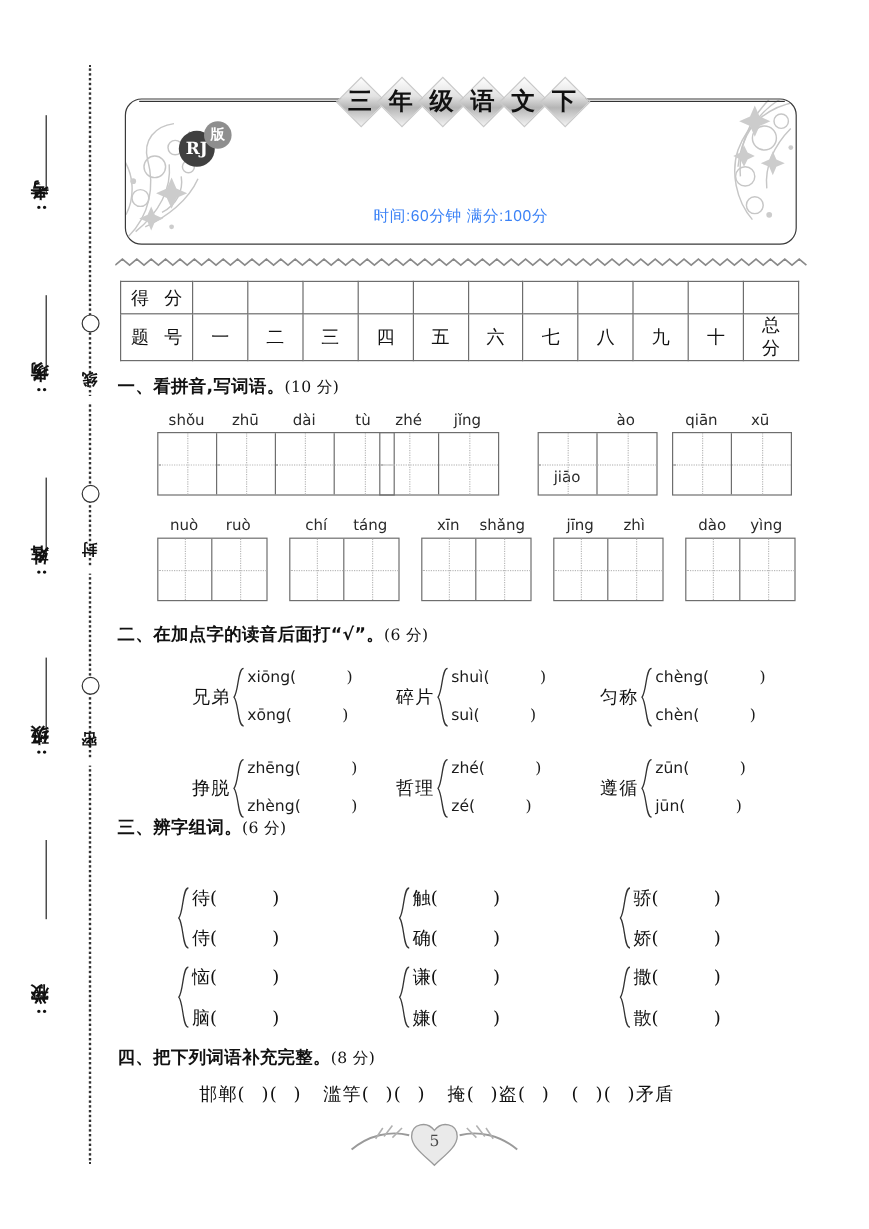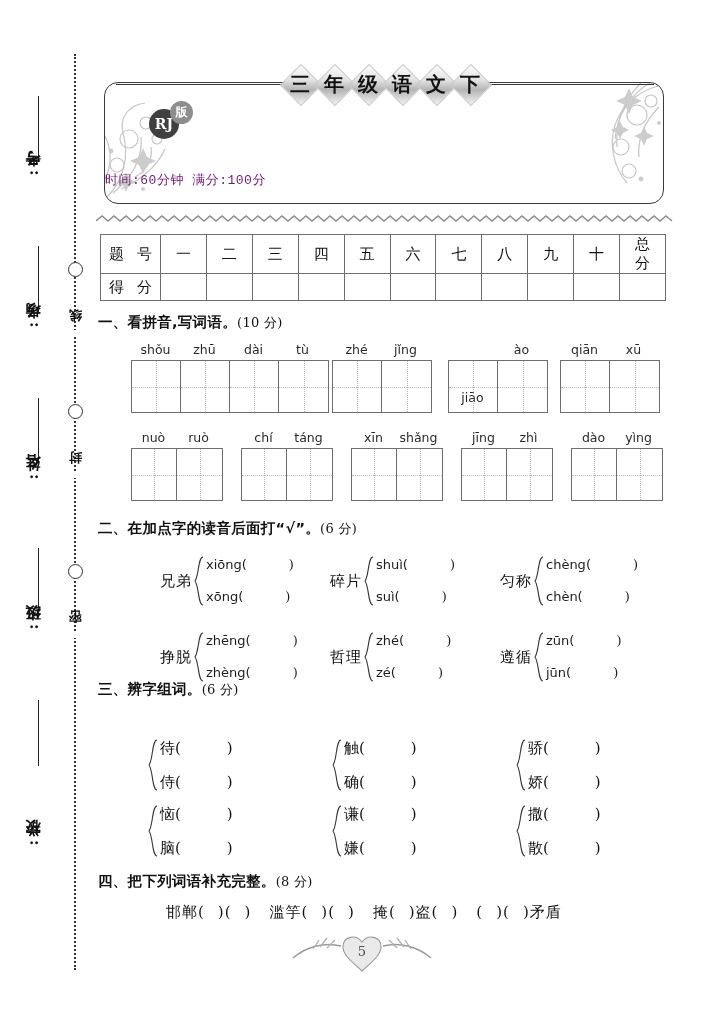--- a/index.html
+++ b/index.html
@@ -193,23 +193,24 @@
     font-family: "DejaVu Serif", "Liberation Serif", serif;
     font-size: 22px;
     font-weight: normal;
     color: #141414;
     letter-spacing: 2px;
   }
   .paper-sub {
     position: absolute;
     left: 0; right: 0;
     top: 88px;
-    font-family: Liberation Mono, monospace;
+    text-align: center;
+    font-family: Liberation Sans, sans-serif;
     font-size: 13px;
-    color: #701a75;
+    color: #3b82f6;
     letter-spacing: .5px;
   }
 
   
   .zigzag {
     position: absolute;
     left: 96px;
     top: 214px;
     width: 578px;
     height: 9px;
@@ -472,47 +473,47 @@
     </div>
   </div>
 
   <svg class="zigzag" viewBox="0 0 578 9" preserveAspectRatio="none">
     <path d="M0 7 L6 2 L12 7 L18 2 L24 7 L30 2 L36 7 L42 2 L48 7 L54 2 L60 7 L66 2 L72 7 L78 2 L84 7 L90 2 L96 7 L102 2 L108 7 L114 2 L120 7 L126 2 L132 7 L138 2 L144 7 L150 2 L156 7 L162 2 L168 7 L174 2 L180 7 L186 2 L192 7 L198 2 L204 7 L210 2 L216 7 L222 2 L228 7 L234 2 L240 7 L246 2 L252 7 L258 2 L264 7 L270 2 L276 7 L282 2 L288 7 L294 2 L300 7 L306 2 L312 7 L318 2 L324 7 L330 2 L336 7 L342 2 L348 7 L354 2 L360 7 L366 2 L372 7 L378 2 L384 7 L390 2 L396 7 L402 2 L408 7 L414 2 L420 7 L426 2 L432 7 L438 2 L444 7 L450 2 L456 7 L462 2 L468 7 L474 2 L480 7 L486 2 L492 7 L498 2 L504 7 L510 2 L516 7 L522 2 L528 7 L534 2 L540 7 L546 2 L552 7 L558 2 L564 7 L570 2 L576 7" fill="none" stroke="#8a8a8a" stroke-width="1.4"></path>
   </svg>
 
   <table class="score-table">
     <tbody>
         <tr>
+      <td class="hdr">得 分</td>
+      <td></td>
+      <td></td>
+      <td></td>
+      <td></td>
+      <td></td>
+      <td></td>
+      <td></td>
+      <td></td>
+      <td></td>
+      <td></td>
+      <td></td>
+    </tr>
+    <tr>
       <td class="hdr">题 号</td>
       <td>一</td>
       <td>二</td>
       <td>三</td>
       <td>四</td>
       <td>五</td>
       <td>六</td>
       <td>七</td>
       <td>八</td>
       <td>九</td>
       <td>十</td>
       <td>总 分</td>
     </tr>
-    <tr>
-      <td class="hdr">得 分</td>
-      <td></td>
-      <td></td>
-      <td></td>
-      <td></td>
-      <td></td>
-      <td></td>
-      <td></td>
-      <td></td>
-      <td></td>
-      <td></td>
-      <td></td>
-    </tr>
   </tbody>
     </table>
 
   <div class="sec-head" style="top:313px;">
     <span>一</span><span>、看拼音,写词语。</span><span class="pts">(10 分)</span>
   </div>
 
   <div class="py-row" style="top:340px;">
     <div class="py-group" style="left:131px;">
       <div class="py-labels">
@@ -521,21 +522,21 @@
         <span style="width:49px;">dài</span>
         <span style="width:49px;">tù</span>
       </div>
       <div class="py-cells">
         <div class="py-cell" style="width:49px;height:51px;"></div>
         <div class="py-cell" style="width:49px;height:51px;"></div>
         <div class="py-cell" style="width:49px;height:51px;"></div>
         <div class="py-cell" style="width:49px;height:51px;"></div>
       </div>
     </div>
-    <div class="py-group" style="left:332px;">
+    <div class="py-group" style="left:316px;">
       <div class="py-labels">
         <span style="width:49px;">zhé</span>
         <span style="width:49px;">jǐng</span>
       </div>
       <div class="py-cells">
         <div class="py-cell" style="width:49px;height:51px;"></div>
         <div class="py-cell" style="width:49px;height:51px;"></div>
       </div>
     </div>
     <div class="py-group" style="left:448px;">

